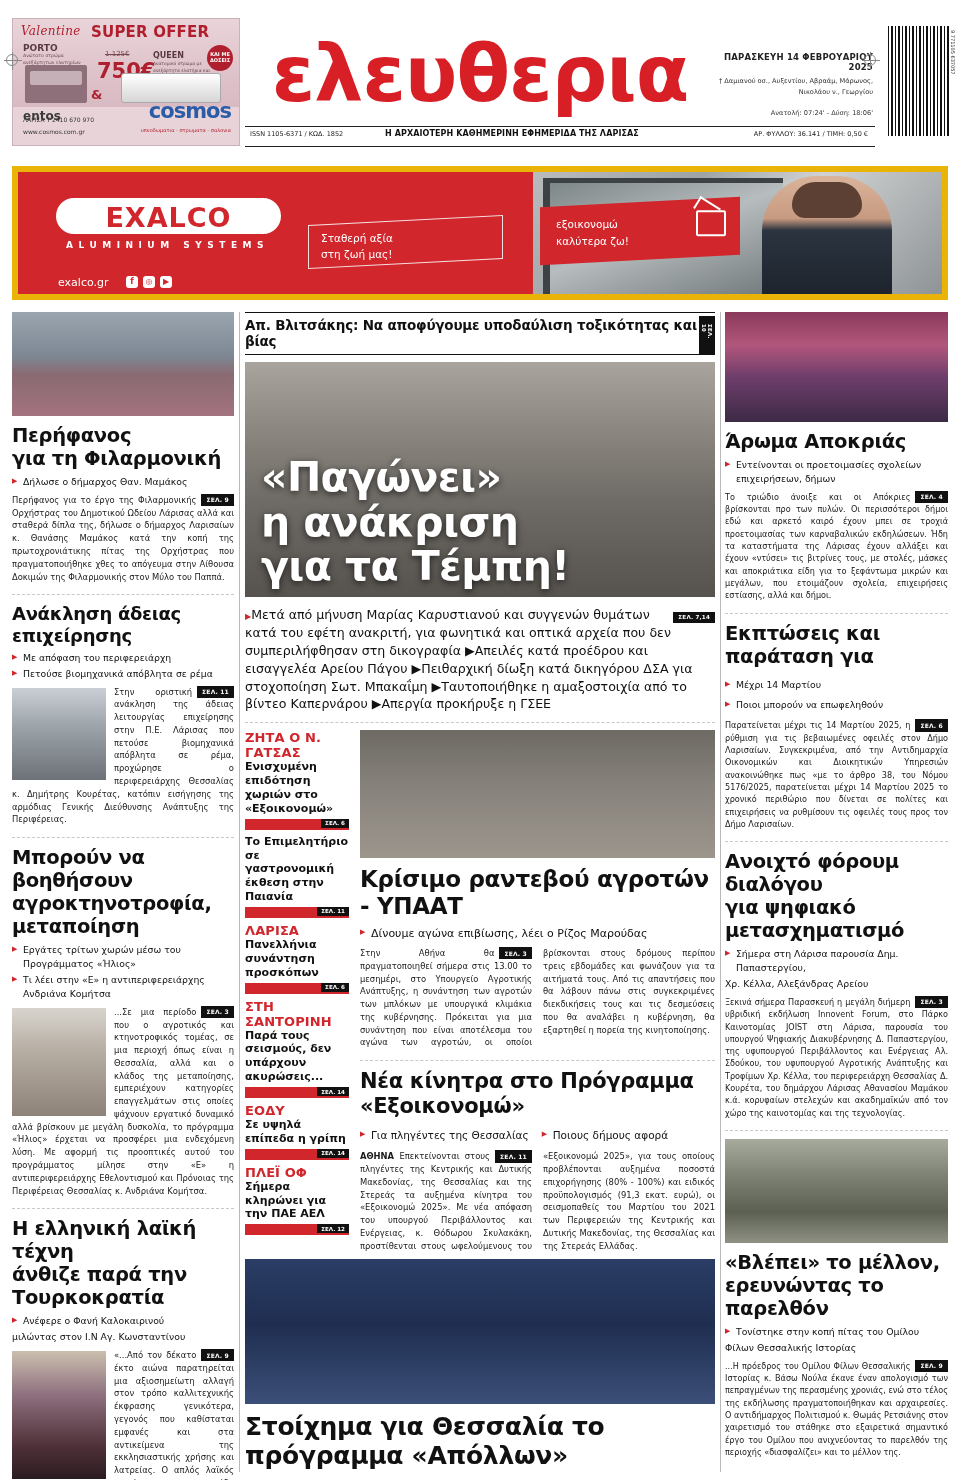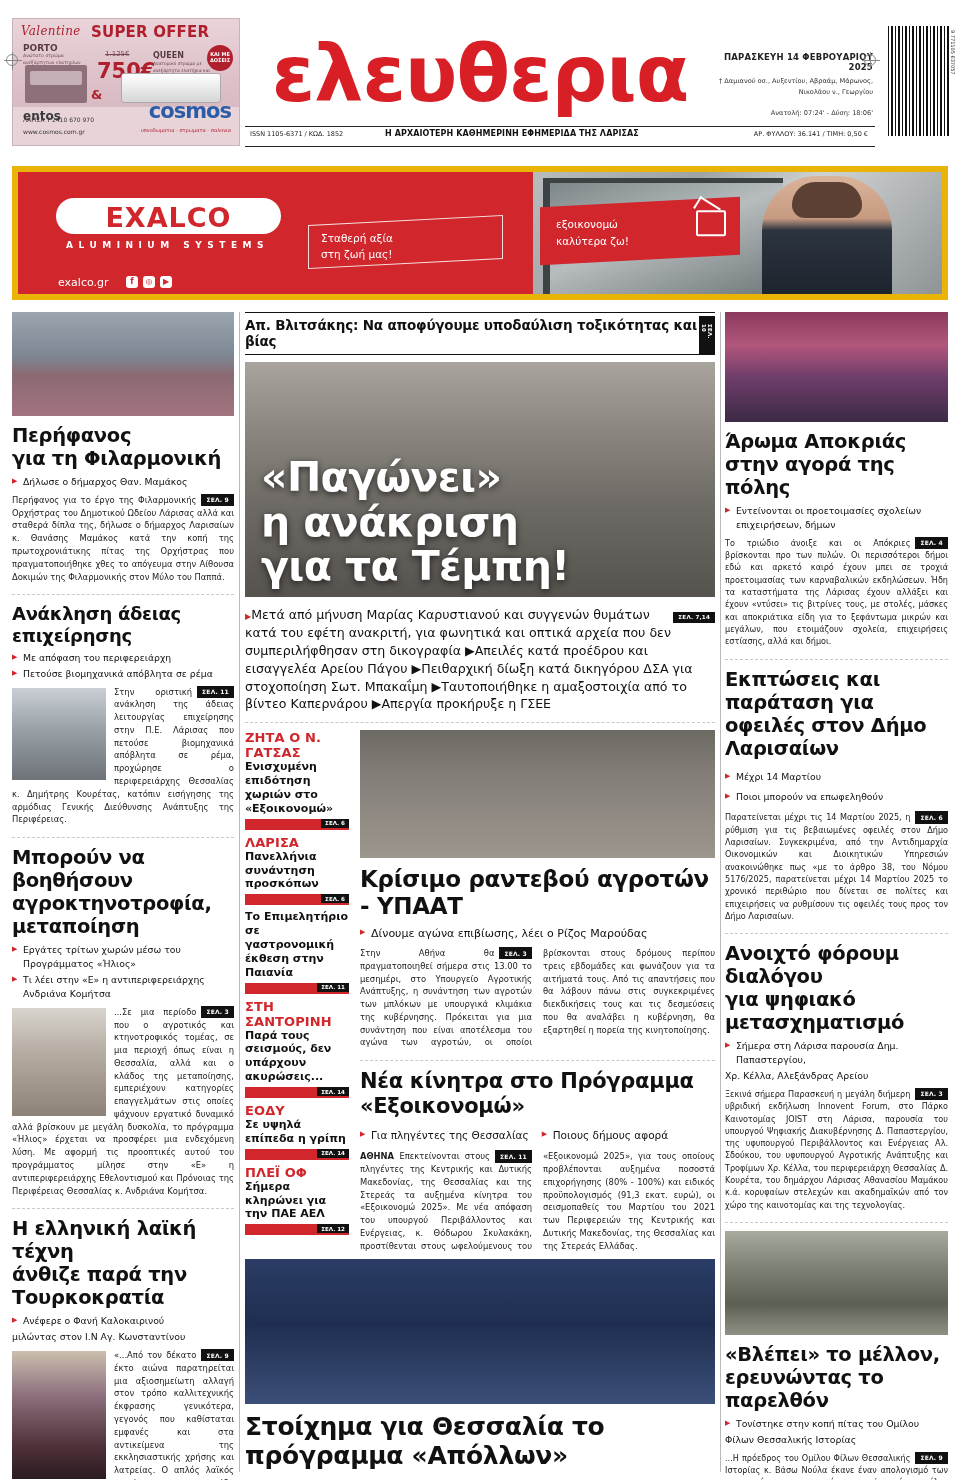--- a/index.html
+++ b/index.html
@@ -344,30 +344,30 @@
 
         <div class="briefs">
           <div class="brief">
             <div class="cat">ΖΗΤΑ Ο Ν. ΓΑΤΣΑΣ</div>
             <div class="t">Ενισχυμένη επιδότηση χωριών στο «Εξοικονομώ»</div>
             <div class="bar">
                 <span class="pg">ΣΕΛ. 6</span>
               </div>
           </div>
           <div class="brief">
+            <div class="t">Το Επιμελητήριο σε γαστρονομική έκθεση στην Παιανία</div>
+            <div class="bar">
+                <span class="pg">ΣΕΛ. 11</span>
+              </div>
+          </div>
+          <div class="brief">
             <div class="cat">ΛΑΡΙΣΑ</div>
             <div class="t">Πανελλήνια συνάντηση προσκόπων</div>
             <div class="bar">
                 <span class="pg">ΣΕΛ. 6</span>
-              </div>
-          </div>
-          <div class="brief">
-            <div class="t">Το Επιμελητήριο σε γαστρονομική έκθεση στην Παιανία</div>
-            <div class="bar">
-                <span class="pg">ΣΕΛ. 11</span>
               </div>
           </div>
           <div class="brief">
             <div class="cat">ΣΤΗ ΣΑΝΤΟΡΙΝΗ</div>
             <div class="t">Παρά τους σεισμούς, δεν υπάρχουν ακυρώσεις...</div>
             <div class="bar">
                 <span class="pg">ΣΕΛ. 14</span>
               </div>
           </div>
           <div class="brief">
@@ -418,35 +418,33 @@
 
       </div>
     </div>
 
     <div class="col-right rt">
 
       <div>
         <div class="photo ph-market" style="height:110px"></div>
         <h2 class="hl">
           <span>Άρωμα Αποκριάς</span><br>
-          <span>στην αγορά της πόλης</span>
         </h2>
         <div class="kicker">Εντείνονται οι προετοιμασίες σχολείων επιχειρήσεων, δήμων</div>
         <div class="body">
           <span class="pagetag">ΣΕΛ. 4</span>
           <span>Το τριώδιο άνοιξε και οι Απόκριες βρίσκονται προ των πυλών. Οι περισσότεροι δήμοι εδώ και αρκετό καιρό έχουν μπει σε τροχιά προετοιμασίας των καρναβαλικών εκδηλώσεων. Ήδη τα καταστήματα της Λάρισας έχουν αλλάξει και έχουν «ντύσει» τις βιτρίνες τους, με στολές, μάσκες και αποκριάτικα είδη για το ξεφάντωμα μικρών και μεγάλων, που ετοιμάζουν σχολεία, επιχειρήσεις εστίασης, αλλά και δήμοι.</span>
         </div>
       </div>
 
       <div class="dashrule"></div>
 
       <div>
         <h2 class="hl">
           <span>Εκπτώσεις και παράταση για</span><br>
-          <span>οφειλές στον Δήμο Λαρισαίων</span>
         </h2>
         <div class="kicker" style="display:inline-block;margin-right:6px">Μέχρι 14 Μαρτίου</div>
         <div class="kicker" style="display:inline-block">Ποιοι μπορούν να επωφεληθούν</div>
         <div class="body">
           <span class="pagetag">ΣΕΛ. 6</span>
           <span>Παρατείνεται μέχρι τις 14 Μαρτίου 2025, η ρύθμιση για τις βεβαιωμένες οφειλές στον Δήμο Λαρισαίων. Συγκεκριμένα, από την Αντιδημαρχία Οικονομικών και Διοικητικών Υπηρεσιών ανακοινώθηκε πως «με το άρθρο 38, του Νόμου 5176/2025, παρατείνεται μέχρι 14 Μαρτίου 2025 το χρονικό περιθώριο που δίνεται σε πολίτες και επιχειρήσεις να ρυθμίσουν τις οφειλές τους προς τον Δήμο Λαρισαίων.</span>
         </div>
       </div>
 
       <div class="dashrule"></div>

